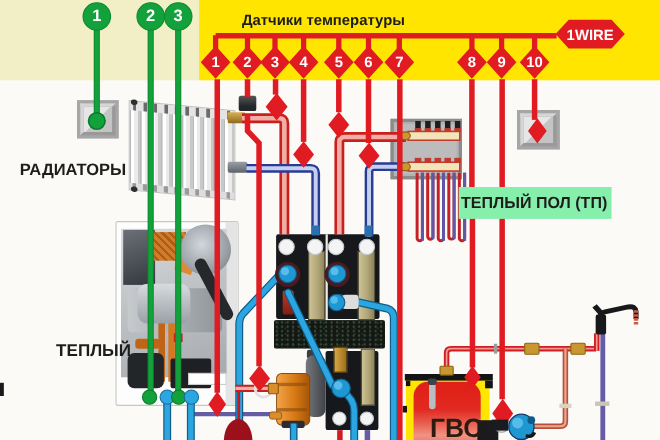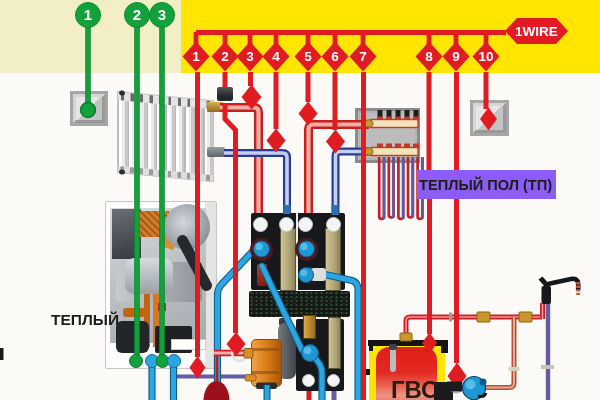--- a/index.html
+++ b/index.html
@@ -265,16 +265,18 @@
       <path d="M545.5,289 Q545.5,284.5 550,283.5 L571,279 Q577.5,277.8 578.2,283.5 L578.2,290" fill="none" stroke="#17181A" stroke-width="4.6"></path>
       <path d="M546,288 L538.5,279.5 L542.5,276.5 L549.5,284.5 Z" fill="#17181A"></path>
       <path d="M578.2,282 V295" stroke="#CE5A43" stroke-width="4" stroke-dasharray="2.4,1.2"></path>
 
   </svg>
 
   <div class="abs" style="z-index:30;left:75px;top:2px;width:26px;height:26px;border-radius:50%;background:#13A13C;border:1px solid #0C8A2F;box-sizing:border-box;color:#fff;font-weight:bold;font-size:15px;text-align:center;line-height:24px;font-family:'Liberation Sans',sans-serif;">1</div>
   <div class="abs" style="z-index:30;left:124px;top:2px;width:26px;height:26px;border-radius:50%;background:#13A13C;border:1px solid #0C8A2F;box-sizing:border-box;color:#fff;font-weight:bold;font-size:15px;text-align:center;line-height:24px;font-family:'Liberation Sans',sans-serif;">2</div>
   <div class="abs" style="z-index:30;left:149px;top:2px;width:26px;height:26px;border-radius:50%;background:#13A13C;border:1px solid #0C8A2F;box-sizing:border-box;color:#fff;font-weight:bold;font-size:15px;text-align:center;line-height:24px;font-family:'Liberation Sans',sans-serif;">3</div>
 
+  <div class="lbl" style="z-index:40;left:220px;top:11px;font-size:13.5px;">Датчики температуры</div>
+  <div class="lbl" style="z-index:40;left:18px;top:146px;font-size:15px;">РАДИАТОРЫ</div>
   <div class="lbl" style="z-index:40;left:51px;top:311px;font-size:15.5px;">ТЕПЛЫЙ</div>
-  <div class="lbl" style="z-index:40;left:417px;top:170px;font-size:14.6px;background:#8b5cf6;padding:7px 4px 6px 2px;">ТЕПЛЫЙ ПОЛ (ТП)</div>
+  <div class="lbl" style="z-index:40;left:417px;top:170px;font-size:14.6px;background:#86efac;padding:7px 4px 6px 2px;">ТЕПЛЫЙ ПОЛ (ТП)</div>
   <div class="lbl" style="z-index:40;left:391px;top:376px;font-size:24px;color:#2B1B10;">ГВС</div>
 </div>
 
 </body></html>

